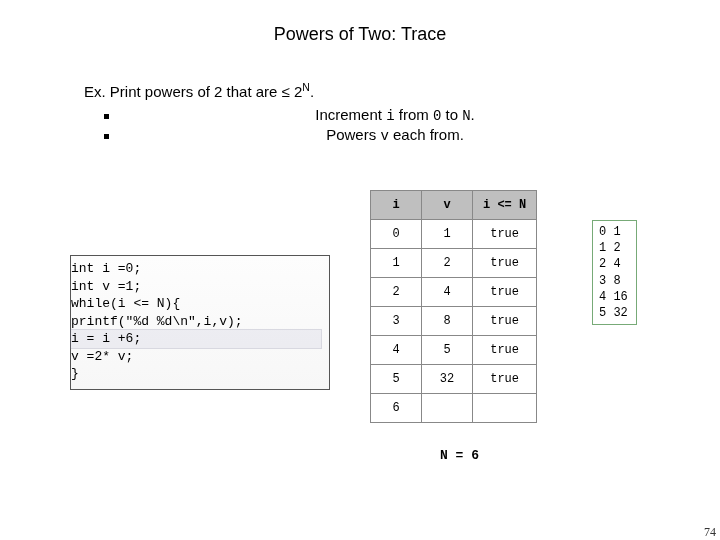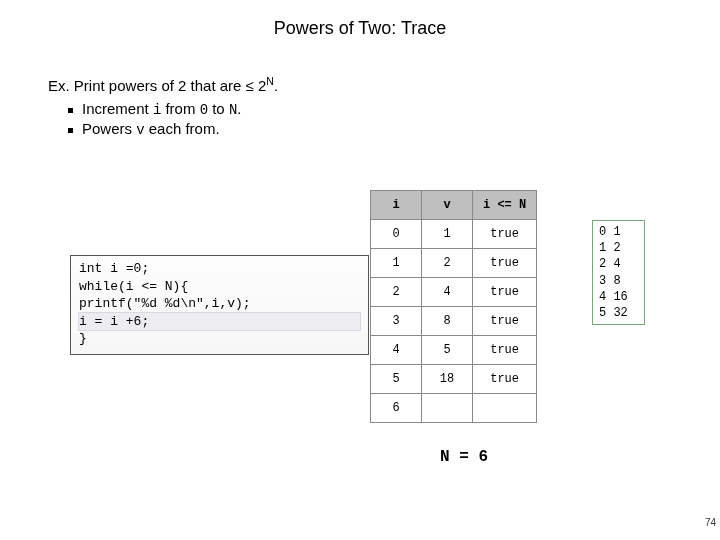--- a/index.html
+++ b/index.html
@@ -15,37 +15,39 @@
   }
   .slide {
     width: 720px;
     height: 540px;
     position: relative;
     box-sizing: border-box;
   }
   .title {
     text-align: center;
     font-size: 18px;
-    padding-top: 18px;
+    padding-top: 24px;
     font-weight: normal;
   }
   .body {
     padding: 36px 48px 0 48px;
     font-size: 15px;
+    margin-left: 36px;
   }
   .ex-line {
     margin-bottom: 6px;
   }
   .ex-line .ex-label {
     font-weight: normal;
   }
   .bullets {
     margin: 0 0 0 18px;
     padding: 0;
     list-style: none;
+    text-align: center;
   }
   .bullets li {
     position: relative;
     padding-left: 16px;
     margin: 2px 0;
   }
   .bullets li::before {
     content: "";
     position: absolute;
     left: 2px;
@@ -58,27 +60,27 @@
     font-family: "Courier New", Courier, monospace;
     font-size: 14px;
   }
   sup.nsup {
     font-size: 0.7em;
   }
   .code-box {
     position: absolute;
     left: 70px;
     top: 255px;
-    width: 299px;
+    width: 260px;
     border: 1px solid #555;
     background: linear-gradient(#fdfdfd,#f7f7f7);
     font-family: "Courier New", Courier, monospace;
     font-size: 13px;
     line-height: 1.35;
-    padding: 4px 8px 6px 8px;
+    padding: 4px 8px 6px 0;
     box-sizing: border-box;
   }
   .code-box .hl {
     display: inline-block;
     width: 100%;
     box-shadow: 0 0 0 1px rgba(120,120,150,0.25);
     background: rgba(200,200,220,0.25);
   }
   .trace-table {
     position: absolute;
@@ -104,37 +106,37 @@
   }
   .output-box {
     position: absolute;
     left: 592px;
     top: 220px;
     border: 1px solid #7a7;
     background: #fff;
     font-family: "Courier New", Courier, monospace;
     font-size: 12px;
     line-height: 1.35;
-    padding: 3px 16px 3px 6px;
+    padding: 3px 8px 3px 6px;
     white-space: pre;
   }
   .n-label {
     position: absolute;
     left: 440px;
     top: 448px;
     font-family: "Courier New", Courier, monospace;
-    font-size: 16px;
+    font-size: 13px;
     font-weight: bold;
   }
   .page-num {
     position: absolute;
     right: 4px;
-    bottom: 12px;
-    font-size: 10px;
-    font-family: Liberation Sans, sans-serif;
+    bottom: 0;
+    font-size: 12px;
+    font-family: Liberation Serif, serif;
     color: #333;
   }
 </style>
 </head>
 <body>
 
 <div class="slide">
 
   <div class="title">Powers of Two:  Trace</div>
 
@@ -147,23 +149,25 @@
         <span>Increment </span><span class="mono">i</span><span> from </span><span class="mono">0</span><span> to </span><span class="mono">N</span><span>.</span>
       </li>
       <li>
         <span>Powers </span><span class="mono">v</span><span> each from.</span>
       </li>
     </ul>
   </div>
 
   <div class="code-box">
     <div>int i =0;</div>
+    <div>int v =1;</div>
     <div>while(i &lt;= N){</div>
     <div>printf("%d %d\n",i,v);</div>
     <div class="hl">   i = i +6;</div>
+    <div>v =2* v;</div>
     <div>}</div>
   </div>
 
   <table class="trace-table">
     <thead>
       <tr>
         <th>i</th>
         <th>v</th>
         <th>i &lt;= N</th>
       </tr>
@@ -189,21 +193,21 @@
           <td>8</td>
           <td>true</td>
         </tr>
       <tr>
           <td>4</td>
           <td>5</td>
           <td>true</td>
         </tr>
       <tr>
           <td>5</td>
-          <td>18</td>
+          <td>32</td>
           <td>true</td>
         </tr>
       <tr>
           <td>6</td>
           <td></td>
           <td></td>
         </tr>
     </tbody>
   </table>
 

